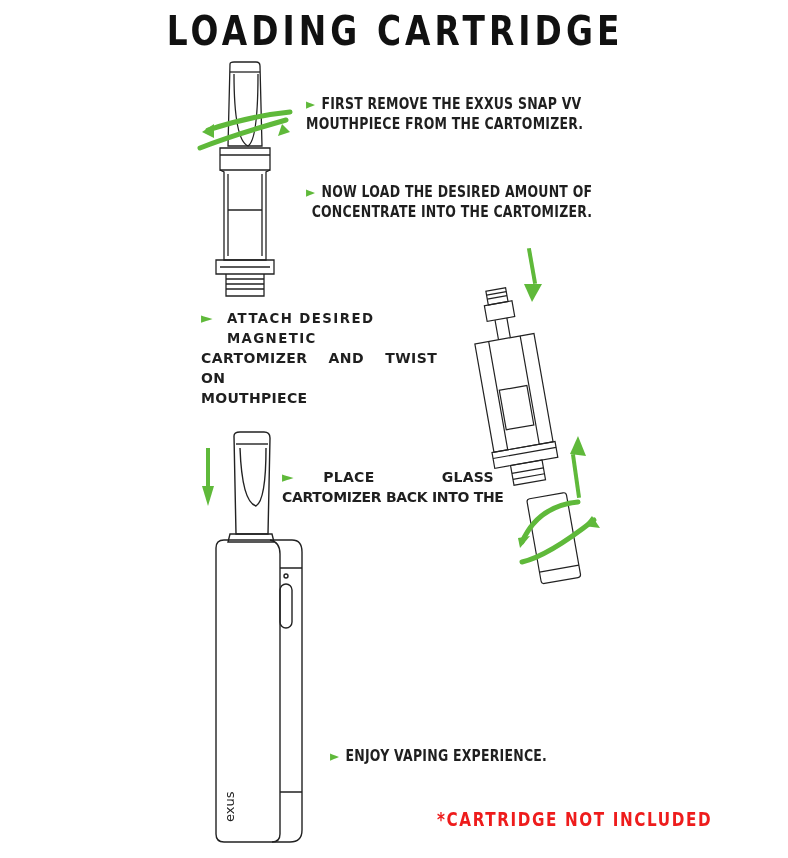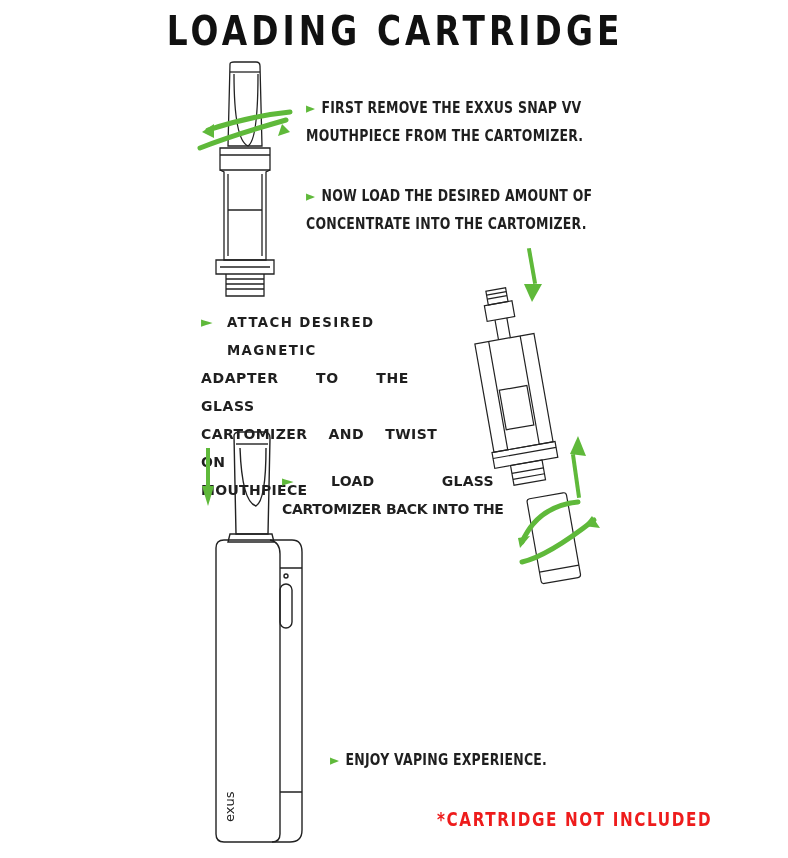--- a/index.html
+++ b/index.html
@@ -4,21 +4,21 @@
 <style>
   html, body { margin: 0; padding: 0; background: #ffffff; }
   body { width: 788px; height: 858px; position: relative; overflow: hidden; font-family: "DejaVu Sans", sans-serif; }
   .title {
     position: absolute; left: 0; top: 8px; width: 788px; text-align: center;
     font-family: "DejaVu Sans", sans-serif; font-weight: bold; font-size: 40px;
     letter-spacing: 5px; color: #111111; transform: scaleX(0.82); transform-origin: 400px 0;
   }
   .step {
     position: absolute; font-family: "DejaVu Sans", sans-serif; font-weight: bold;
-    color: #1f1f1f; font-size: 16px; line-height: 28px; letter-spacing: 0.3px;
+    color: #1f1f1f; font-size: 16px; line-height: 20px; letter-spacing: 0.3px;
   }
   .step .inner { display: inline-block; transform: scaleX(0.78); transform-origin: 0 0; white-space: nowrap; }
   .arrow { color: #5fb93a; font-size: 15px; margin-right: 8px; }
   .note {
     position: absolute; left: 437px; top: 808px; font-family: "DejaVu Sans", sans-serif;
     font-weight: bold; font-size: 19px; color: #ee1c1c; letter-spacing: 2px;
     transform: scaleX(0.8); transform-origin: 0 0; white-space: nowrap;
   }
   .jline { display: flex; justify-content: space-between; }
   svg { position: absolute; overflow: visible; }
@@ -28,45 +28,42 @@
 
 <div class="title">LOADING CARTRIDGE</div>
 
 <div class="step" style="left:306px; top:94px;">
   <div class="inner">
     <div><span class="arrow">►</span><span>FIRST REMOVE THE EXXUS SNAP VV</span></div>
     <div>MOUTHPIECE FROM THE CARTOMIZER.</div>
   </div>
 </div>
 
-<div class="step" style="left:306px; top:182px;">
+<div class="step" style="left:306px; top:182px;text-align:right;">
   <div class="inner">
     <div><span class="arrow">►</span><span>NOW LOAD THE DESIRED AMOUNT OF</span></div>
     <div>CONCENTRATE INTO THE CARTOMIZER.</div>
   </div>
 </div>
 
 <div class="step" style="left:201px; top:308px; width:256px;">
   <div class="jline">
       <span class="arrow">►</span>
       <span style="font-size:14px; letter-spacing:1.5px; transform:scaleX(0.95); display:inline-block;">ATTACH DESIRED MAGNETIC</span>
     </div>
-  <div class="jline" style="font-size:14px; letter-spacing:0.6px;">
-      <span style="word-spacing:32px;">ADAPTER TO THE GLASS</span>
-    </div>
   <div class="jline" style="font-size:14px; letter-spacing:0.4px;">
       <span style="word-spacing:16px;">CARTOMIZER AND TWIST ON</span>
     </div>
   <div style="font-size:14px;">MOUTHPIECE</div>
 </div>
 
 <div class="step" style="left:282px; top:467px; width:212px; font-size:14px;">
   <div class="jline">
       <span class="arrow">►</span>
-      <span style="word-spacing:62px;">LOAD GLASS</span>
+      <span style="word-spacing:62px;">PLACE GLASS</span>
     </div>
   <div style="white-space:nowrap; letter-spacing:-0.3px;">CARTOMIZER BACK INTO THE</div>
 </div>
 
 <div class="step" style="left:330px; top:718px;margin-top:28px;">
   <div class="inner"><span class="arrow">►</span><span>ENJOY VAPING EXPERIENCE.</span></div>
 </div>
 
 <div class="note">*CARTRIDGE NOT INCLUDED</div>
 

